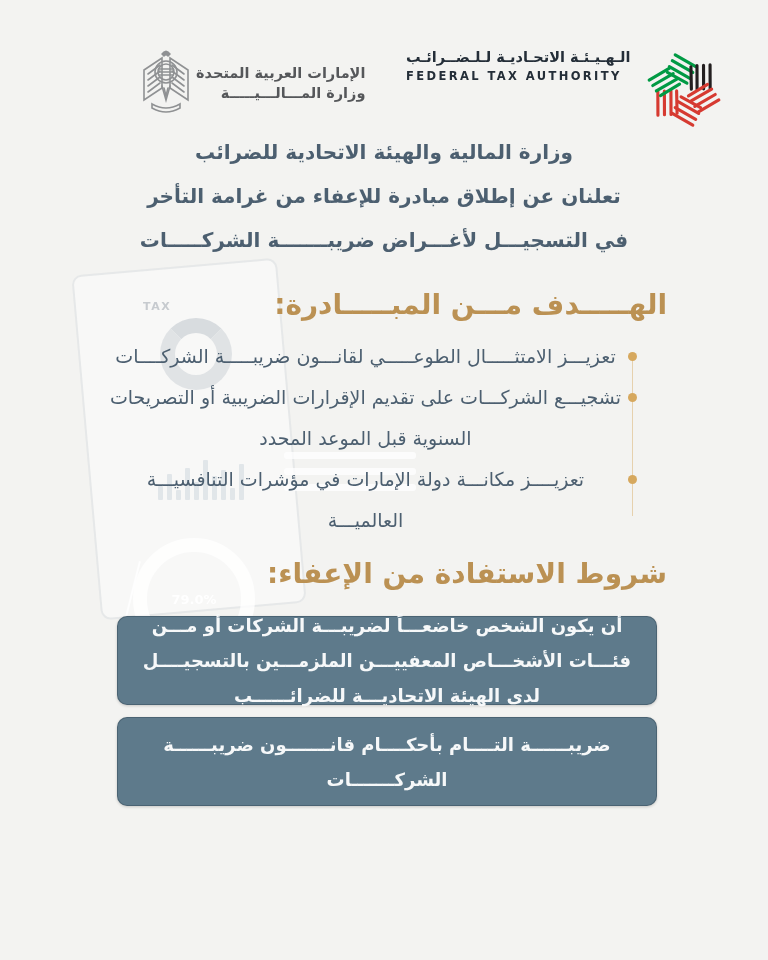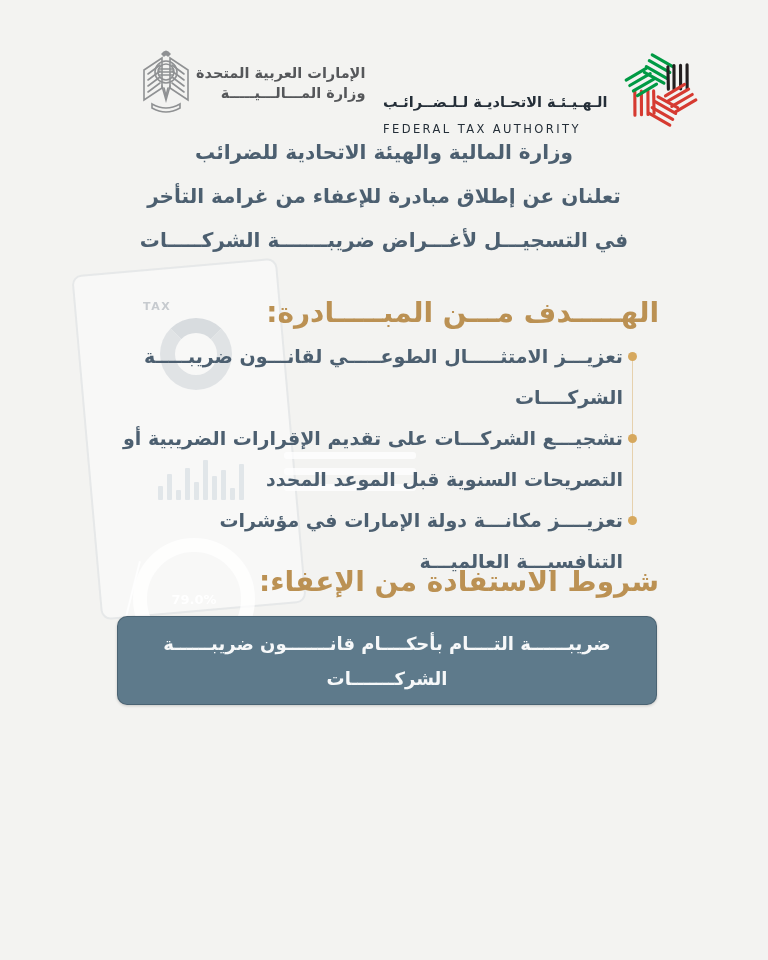--- a/index.html
+++ b/index.html
@@ -40,44 +40,44 @@
   .ghost-line{
     position:absolute;left:128px;top:560px;width:2px;height:90px;
     background:rgba(255,255,255,0.8);transform:rotate(14deg);
   }
   
   .content{position:absolute;inset:0;z-index:1;}
   
   .mof{position:absolute;left:138px;top:44px;display:flex;align-items:center;gap:2px;}
   .mof-text{direction:rtl;text-align:right;color:#55575a;font-weight:bold;
     font-size:14.5px;line-height:20px;}
-  .fta{position:absolute;left:383px;top:48px;display:flex;align-items:flex-end;gap:12px;}
+  .fta{position:absolute;left:406px;top:48px;display:flex;align-items:flex-start;gap:12px;}
   .fta-text{text-align:left;}
   .fta-ar{direction:rtl;color:#242e38;font-weight:bold;font-size:14.5px;line-height:19px;text-align:right;}
-  .fta-en{color:#242e38;font-weight:normal;font-size:11.5px;letter-spacing:2.4px;margin-top:10px;}
+  .fta-en{color:#242e38;font-weight:bold;font-size:11.5px;letter-spacing:2.4px;margin-top:2px;}
   
   .title{
     position:absolute;left:74px;top:130px;width:620px;direction:rtl;text-align:center;
     color:#4c5f70;font-weight:bold;font-size:20px;line-height:44px;
   }
   
   .gold-heading{
-    position:absolute;right:101px;margin:8px;direction:rtl;text-align:left;
+    position:absolute;right:101px;margin:0;direction:rtl;text-align:left;
     color:#bb9153;font-weight:bold;font-size:28px;
   }
   .h-goal{top:288px;}
   .h-cond{top:557px;}
   
   .bullets{
     position:absolute;right:101px;left:108px;top:336px;margin:0;padding:0;
     list-style:none;direction:rtl;
   }
   .bullets li{
-    position:relative;padding-right:44px;text-align:right;
-    color:#4c5f70;font-weight:bold;font-size:19px;line-height:41px;
+    position:relative;padding-right:44px;text-align:center;
+    color:#4c5f70;font-weight:normal;font-size:19px;line-height:41px;
   }
   .dot{
     position:absolute;right:30px;top:16px;width:9px;height:9px;border-radius:50%;
     background:#d6a85e;
   }
   .connector{
     position:absolute;right:34px;top:22px;width:1px;height:158px;
     background:rgba(214,168,94,0.45);
   }
   
@@ -227,18 +227,21 @@
       <li>
         <span class="dot"></span>
         <span>تعزيــــز مكانـــة دولة الإمارات في مؤشرات التنافسيـــة العالميـــة</span>
       </li>
     </ul>
 
     <h2 class="gold-heading h-cond">شروط الاستفادة من الإعفاء:</h2>
 
     <div class="boxes">
       <div class="box">
+        <span>أن يكون الشخص خاضعـــاً لضريبـــة الشركات أو مـــن فئـــات الأشخـــاص المعفييـــن الملزمـــين بالتسجيــــل لدى الهيئة الاتحاديـــة للضرائــــــب</span>
+      </div>
+      <div class="box">
         <span>ضريبــــــة التــــام بأحكــــام قانـــــــون ضريبــــــة الشركـــــــات</span>
       </div>
     </div>
 
   </div>
 </div>
 
 </body></html>

